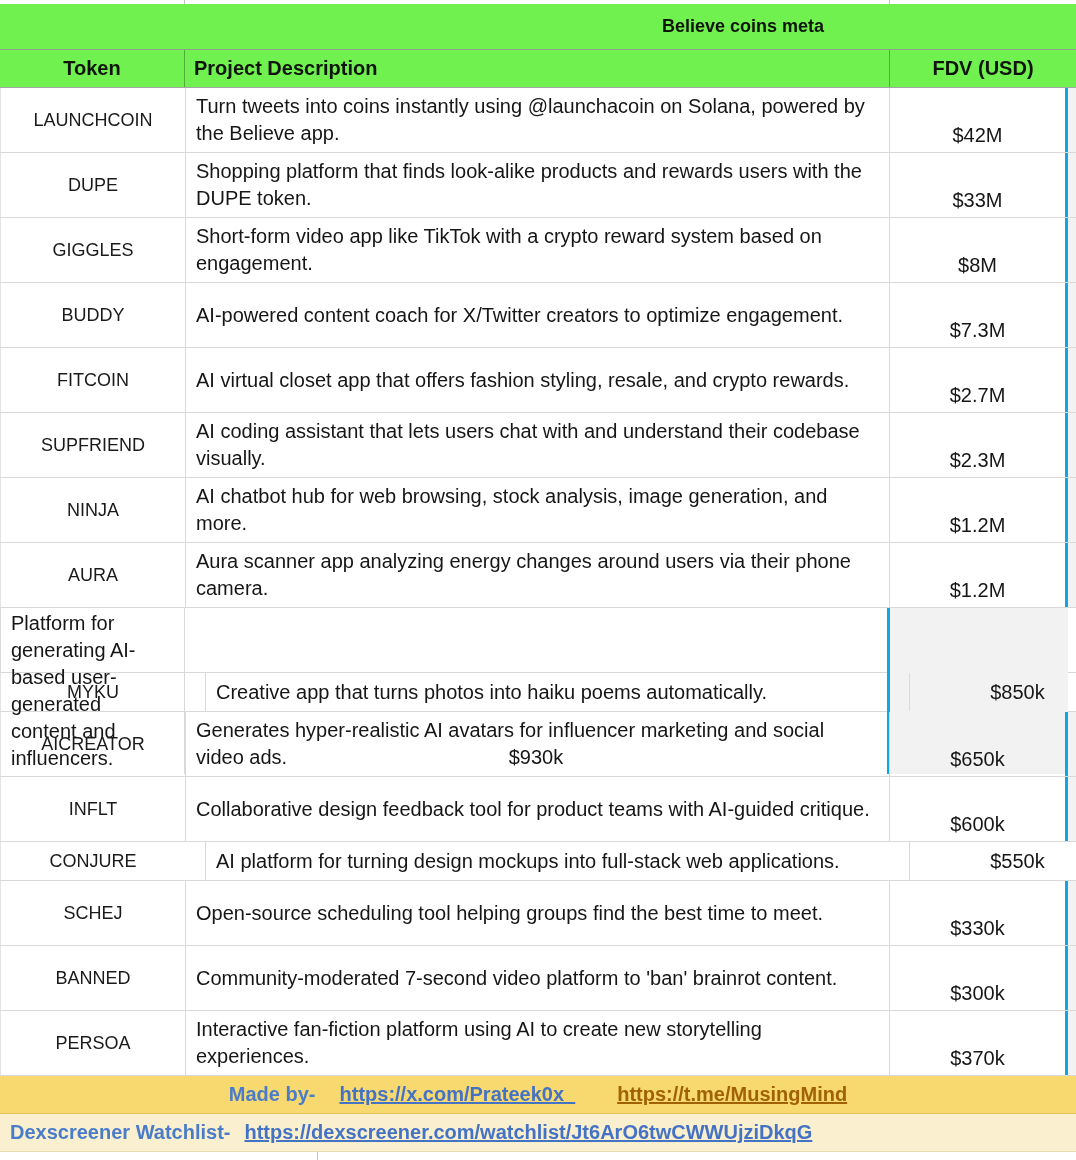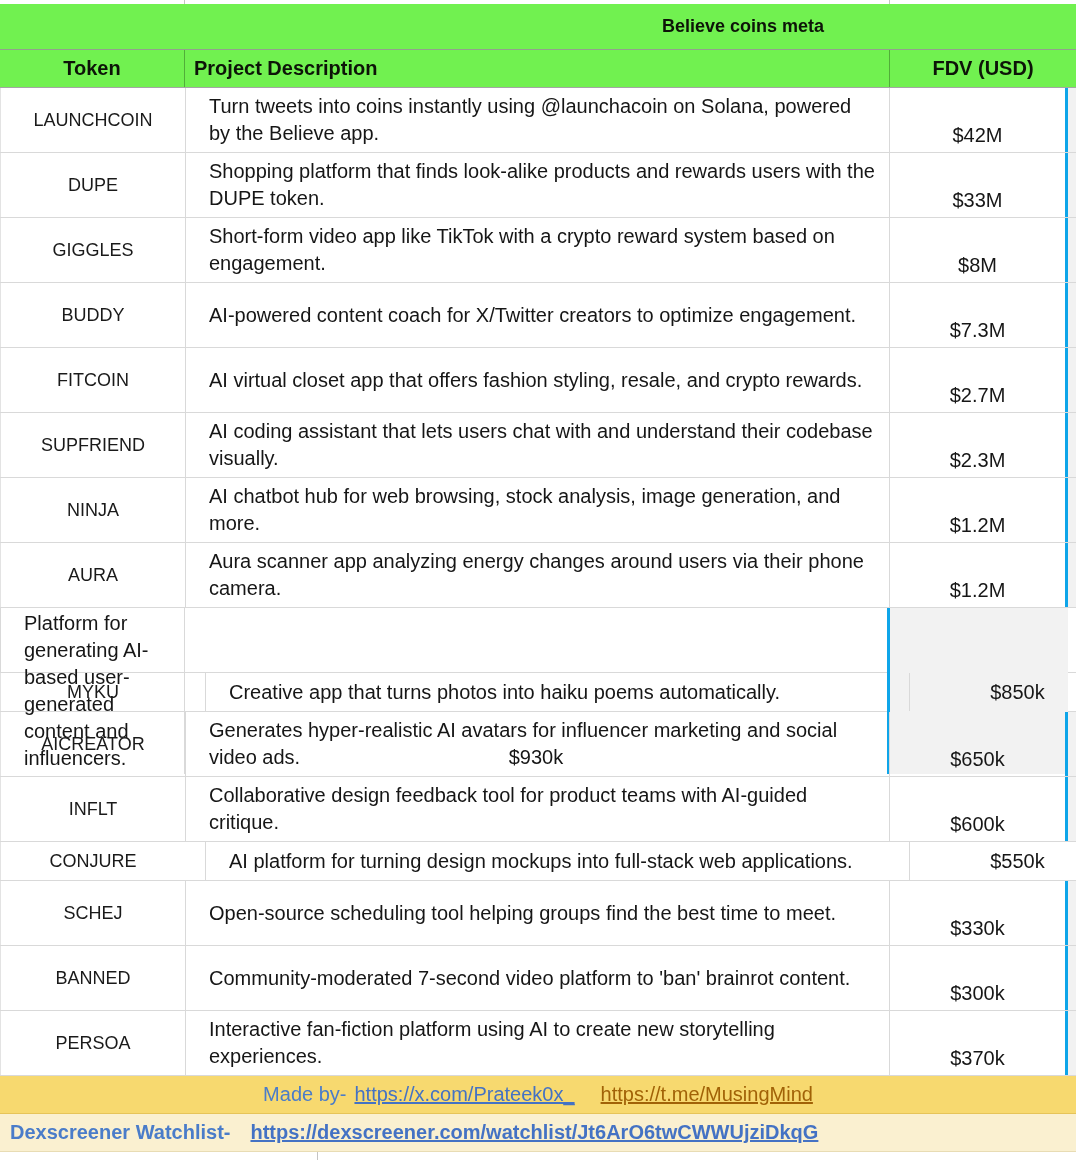--- a/index.html
+++ b/index.html
@@ -67,62 +67,63 @@
   }
   .row.short { height: 39px; gap: 20px; }
   .c-token {
     display: flex; align-items: center; justify-content: center;
     font-size: 18px; color: #1a1a1a;
     border-left: 1px solid #e3e3e3;
   }
   .c-desc {
     border-left: 1px solid #d9d9d9;
     border-right: 1px solid #d9d9d9;
-    padding: 2px 12px 2px 23px;
+    padding: 2px 12px 2px 10px;
     font-size: 20px;
     line-height: 27px;
     display: flex; align-items: center;
     color: #161616;
   }
   .c-fdv {
     display: flex; align-items: flex-end; justify-content: center;
     font-size: 20px; color: #161616;
     padding-bottom: 5px;
     border-right: 3px solid #0ea5e9;
   }
   .row.short .c-fdv { align-items: center; padding-bottom: 0; }
   .rail { background: #f2f2f2; }
 
   
   .footer-made {
     height: 38px;
     background: #f7d96f;
     border-bottom: 1px solid #e6c459;
     display: flex; align-items: center; justify-content: center;
-    font-size: 20px; font-weight: normal;
+    font-size: 20px; font-weight: bold;
     white-space: pre;
+    gap: 16px;
   }
   .footer-made .label { color: #4a7cc9; margin-right: 8px; }
   .footer-made a.x-link {
     color: #4472c4; text-decoration: underline; text-decoration-thickness: 2px;
   }
   .footer-made a.tg-link {
     color: #a16207; text-decoration: underline; text-decoration-thickness: 2px;
     margin-left: 26px;
   }
   .footer-watch {
     height: 38px;
     background: #faf0d0;
     border-bottom: 1px solid #e8dcb4;
     display: flex; align-items: center;
     padding-left: 10px;
     font-size: 20px; font-weight: bold;
     white-space: pre;
   }
-  .footer-watch .label { color: #4a7cc9; margin-right: 20px; }
+  .footer-watch .label { color: #4a7cc9; margin-right: 14px; }
   .footer-watch a.dex-link {
     color: #4472c4; text-decoration: underline; text-decoration-thickness: 2px;
   }
 
   
   .bottom-strip { position: relative; height: 8px; background: #ffffff; }
   .bottom-strip .tick { position: absolute; top: 0; width: 1px; height: 8px; background: #c4c4c4; left: 317px; }
 </style>
 </head>
 <body>

